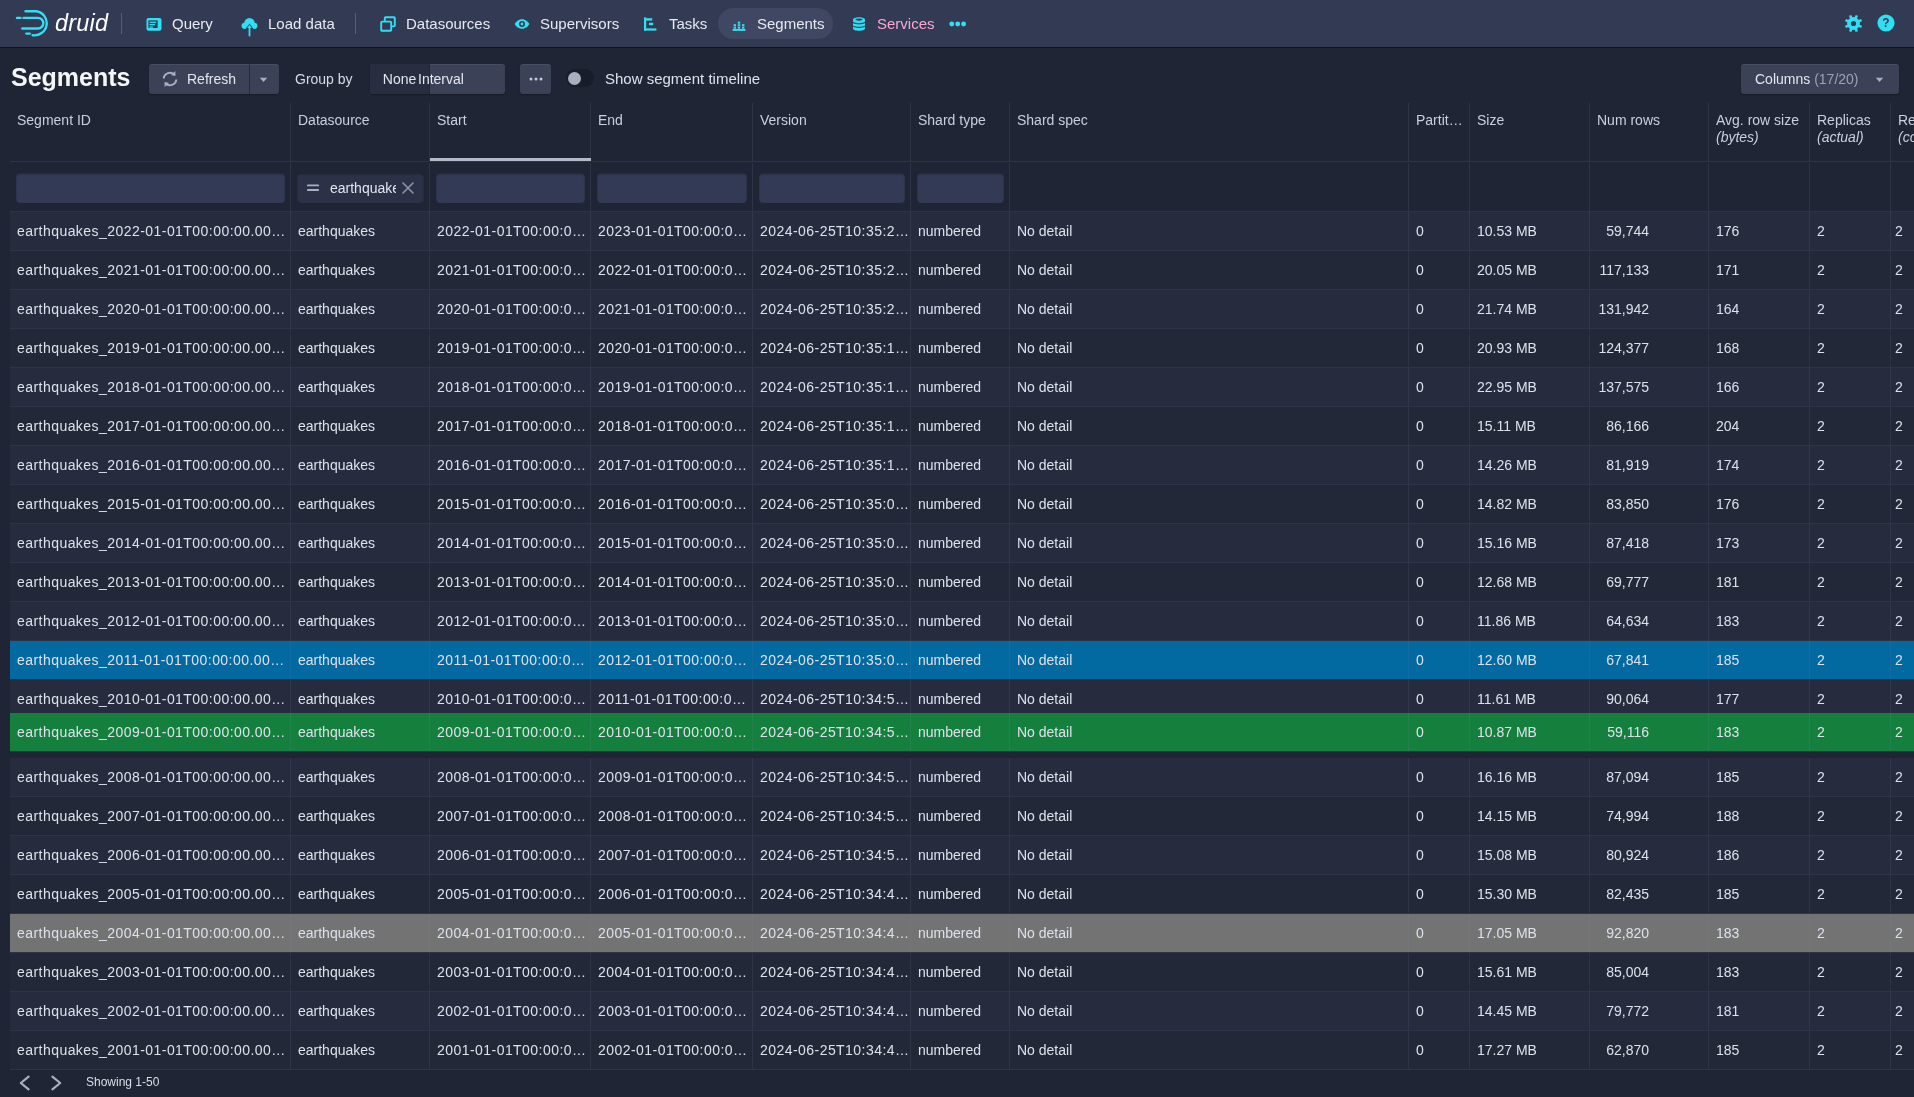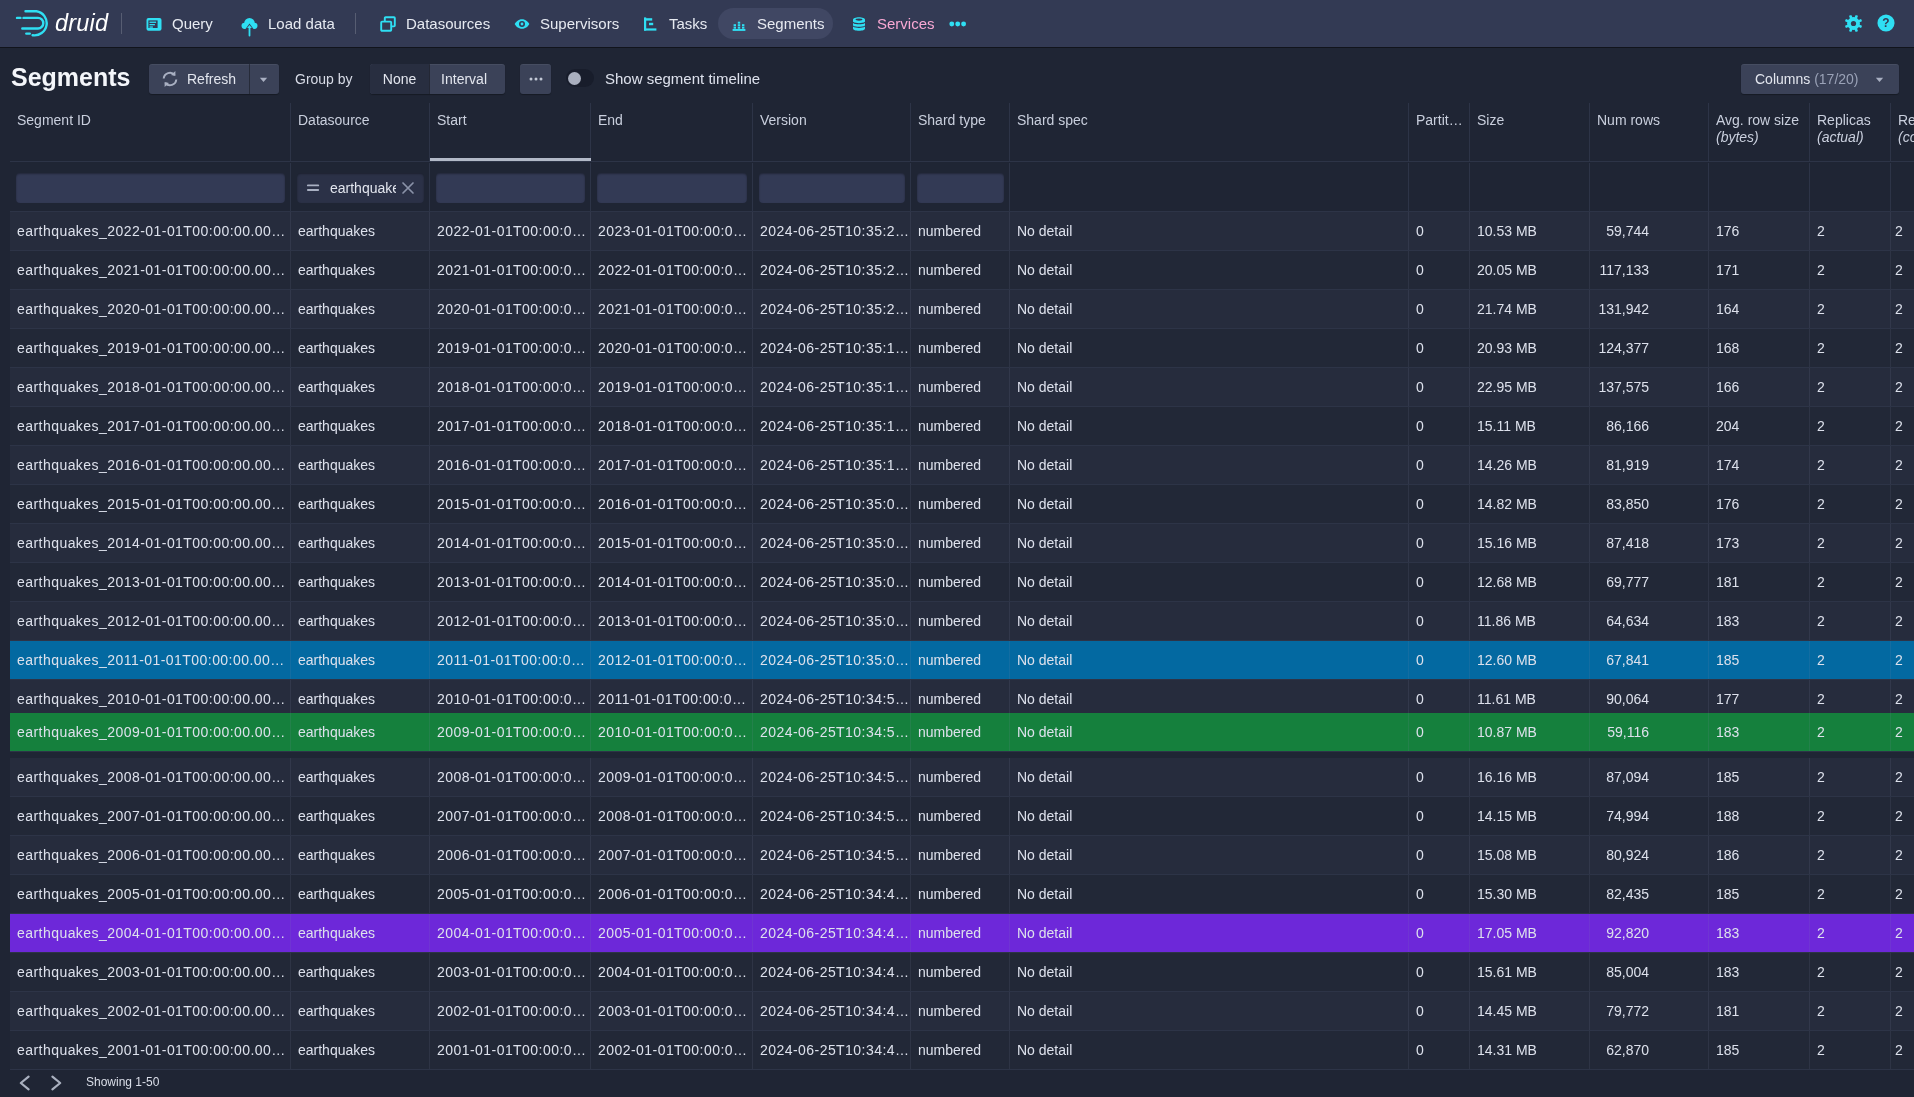--- a/index.html
+++ b/index.html
@@ -150,21 +150,21 @@
   <span style="position:absolute;left:38px;top:0;line-height:30px">Refresh</span>
   <span style="position:absolute;left:108px;top:8.5px"><svg width="13" height="13" viewBox="0 0 16 16" style="">
           <path d="M3.5 5.8 L12.5 5.8 L8 11 Z" fill="#a9b0c2"></path>
         </svg></span>
 </div>
 <div style="position:absolute;left:295px;top:64px;height:30px;line-height:30px;font-size:14px;color:#d7dbe6">Group by</div>
 <div class="btn" style="left:370px;width:135px;background:#3b4258">
   <div style="position:absolute;left:0;top:0;width:59px;height:30px;background:#282e40;border-radius:3px 0 0 3px"></div>
       <div style="position:absolute;left:59px;top:0;width:1px;height:30px;background:rgba(0,0,0,0.4)"></div>
   <span style="position:absolute;left:0;width:59px;text-align:center;line-height:30px">None</span>
-  <span style="position:absolute;left:60px;width:57px;text-align:right;line-height:30px">Interval</span>
+  <span style="position:absolute;left:48px;width:57px;text-align:left;line-height:30px">Interval</span>
 </div>
 <div class="btn" style="left:520px;width:31px">
       <span style="position:absolute;left:7.5px;top:7px"><svg width="16" height="16" viewBox="0 0 16 16" style="">
           <circle cx="3" cy="8" r="1.5" fill="#c3c9d6"></circle>
           <circle cx="8" cy="8" r="1.5" fill="#c3c9d6"></circle>
           <circle cx="13" cy="8" r="1.5" fill="#c3c9d6"></circle>
         </svg></span>
     </div>
 <div style="position:absolute;left:566px;top:69px;width:28px;height:18px;border-radius:9px;background:#181d2b"></div>
 <div style="position:absolute;left:568px;top:71.5px;width:13px;height:13px;border-radius:50%;background:#a9afbe"></div>
@@ -522,21 +522,21 @@
         <div class="td dt" style="left:743px;width:158px">2024-06-25T10:34:4…</div>
         <div class="td" style="left:901px;width:99px">numbered</div>
         <div class="td" style="left:1000px;width:399px">No detail</div>
         <div class="td" style="left:1399px;width:61px">0</div>
         <div class="td" style="left:1460px;width:120px">15.30 MB</div>
         <div class="td" style="left:1580px;width:119px"><span style="display:inline-block;width:52px;text-align:right">82,435</span></div>
         <div class="td" style="left:1699px;width:101px">185</div>
         <div class="td" style="left:1800px;width:81px">2</div>
         <div class="td" style="left:1881px;width:104px;padding-left:4px">2</div>
       </div>
-      <div class="tr" style="top:702px;background:#6d28d9">
+      <div class="tr" style="top:702px;background:#737373">
         <div class="td dt" style="left:0px;width:281px">earthquakes_2004-01-01T00:00:00.00…</div>
         <div class="td" style="left:281px;width:139px">earthquakes</div>
         <div class="td dt" style="left:420px;width:161px">2004-01-01T00:00:0…</div>
         <div class="td dt" style="left:581px;width:162px">2005-01-01T00:00:0…</div>
         <div class="td dt" style="left:743px;width:158px">2024-06-25T10:34:4…</div>
         <div class="td" style="left:901px;width:99px">numbered</div>
         <div class="td" style="left:1000px;width:399px">No detail</div>
         <div class="td" style="left:1399px;width:61px">0</div>
         <div class="td" style="left:1460px;width:120px">17.05 MB</div>
         <div class="td" style="left:1580px;width:119px"><span style="display:inline-block;width:52px;text-align:right">92,820</span></div>
@@ -576,21 +576,21 @@
       </div>
       <div class="tr" style="top:819px;background:#222837">
         <div class="td dt" style="left:0px;width:281px">earthquakes_2001-01-01T00:00:00.00…</div>
         <div class="td" style="left:281px;width:139px">earthquakes</div>
         <div class="td dt" style="left:420px;width:161px">2001-01-01T00:00:0…</div>
         <div class="td dt" style="left:581px;width:162px">2002-01-01T00:00:0…</div>
         <div class="td dt" style="left:743px;width:158px">2024-06-25T10:34:4…</div>
         <div class="td" style="left:901px;width:99px">numbered</div>
         <div class="td" style="left:1000px;width:399px">No detail</div>
         <div class="td" style="left:1399px;width:61px">0</div>
-        <div class="td" style="left:1460px;width:120px">14.31 MB</div>
+        <div class="td" style="left:1460px;width:120px">17.27 MB</div>
         <div class="td" style="left:1580px;width:119px"><span style="display:inline-block;width:52px;text-align:right">62,870</span></div>
         <div class="td" style="left:1699px;width:101px">185</div>
         <div class="td" style="left:1800px;width:81px">2</div>
         <div class="td" style="left:1881px;width:104px;padding-left:4px">2</div>
       </div>
 </div>
 
 <div style="position:absolute;left:17px;top:1075px"><svg width="16" height="16" viewBox="0 0 16 16" style="">
         <path d="M11.6 1.6 L3.8 8 L11.6 14.4" fill="none" stroke="#a9b0bf" stroke-width="2.2" stroke-linecap="round" stroke-linejoin="round"></path>
       </svg></div>

